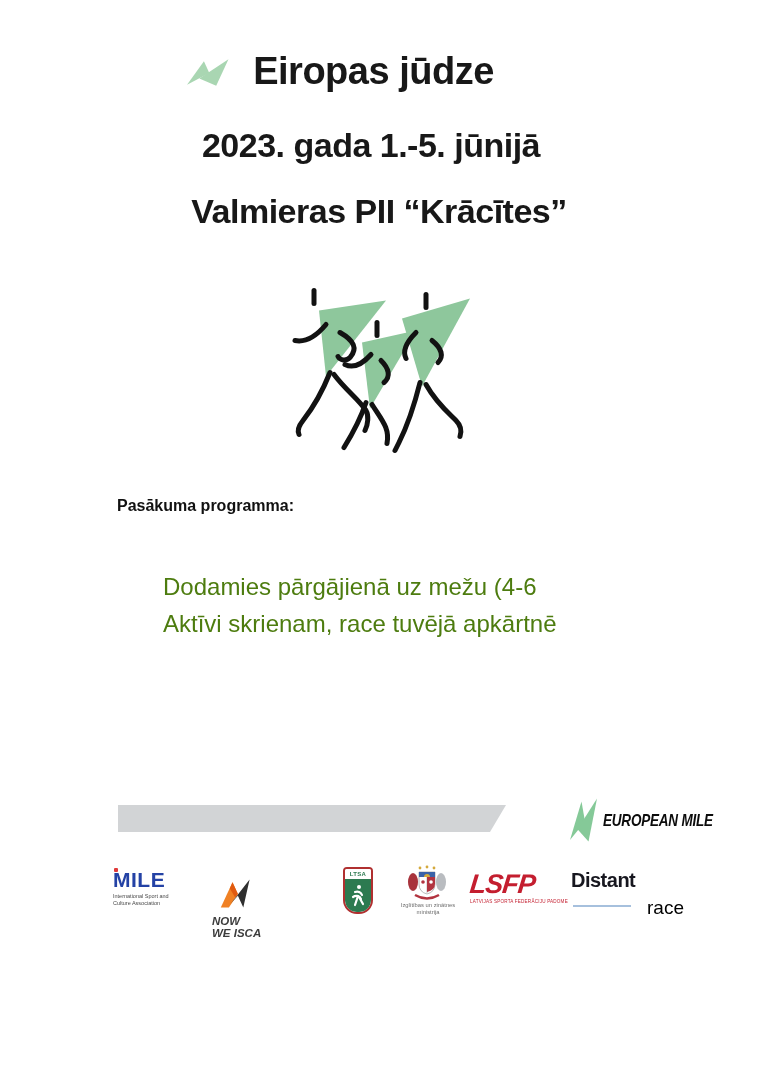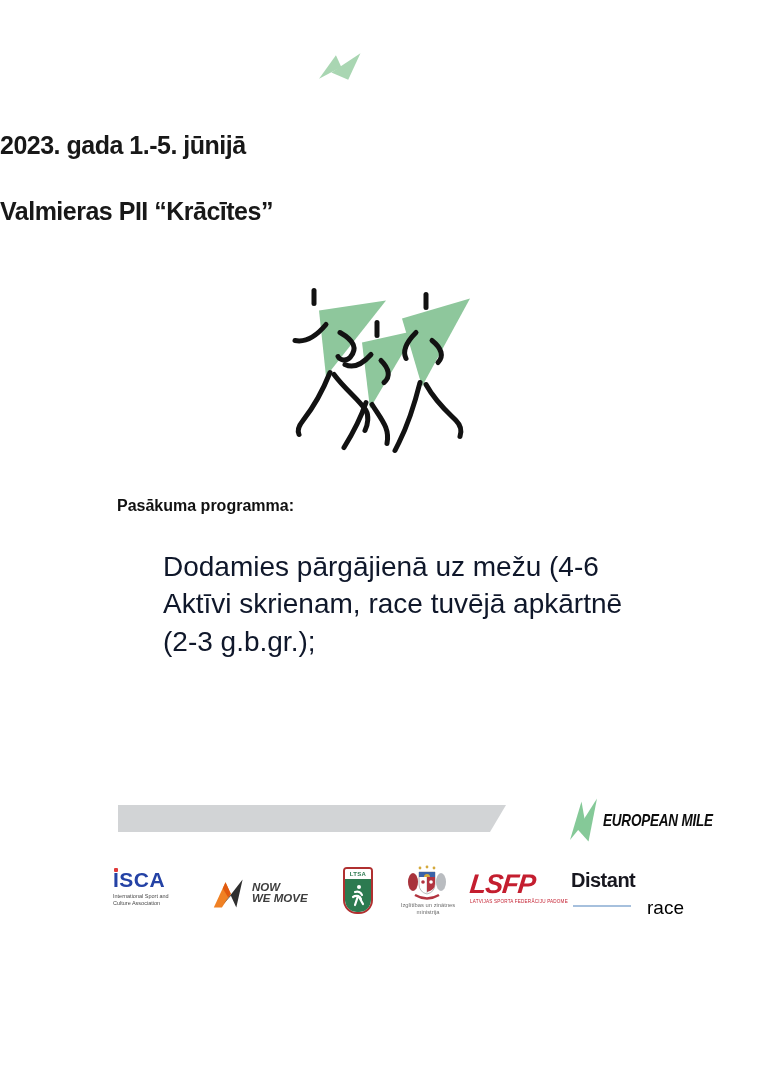--- a/index.html
+++ b/index.html
@@ -3,52 +3,52 @@
 <meta charset="utf-8">
 <style>
   html,body{margin:0;padding:0;}
   body{
     width:768px;height:1086px;background:#ffffff;position:relative;
     font-family:"Liberation Sans", sans-serif;color:#1c1c1c;overflow:hidden;
   }
   .abs{position:absolute;}
 
   
-  .title-line{position:absolute;left:0;width:768px;
-    font-weight:700;font-size:25px;line-height:42px;letter-spacing:-0.5px;color:#181818;}
+  .title-line{position:absolute;left:0;width:768px;text-align:center;
+    font-weight:700;font-size:34px;line-height:42px;letter-spacing:-0.5px;color:#181818;}
   .title-row1{position:absolute;left:0;top:50px;width:768px;padding-right:90px;
     box-sizing:border-box;display:flex;justify-content:center;align-items:center;gap:23px;}
   .title-row1 .t{font-weight:700;font-size:38px;letter-spacing:-0.5px;color:#181818;white-space:nowrap;}
   .title-arrow{width:46px;height:32px;flex:0 0 auto;}
   .title-line.l2{top:124px;padding-right:26px;box-sizing:border-box;}
   .title-line.l3{top:190px;padding-right:10px;box-sizing:border-box;}
 
   
   .runners{left:274px;top:283px;width:200px;height:178px;}
 
   
   .prog-heading{left:117px;top:497px;font-size:16px;font-weight:700;color:#111;}
-  .prog-lines{left:163px;top:548px;width:480px;font-size:28px;line-height:37.3px;color:#0f172a;}
+  .prog-lines{left:163px;top:568px;width:480px;font-size:24px;line-height:37.3px;color:#4d7c0f;}
   .prog-lines .bold{font-weight:700;}
 
   
   .gray-bar{left:118px;top:805px;width:388px;height:27px;background:#d2d4d6;
     clip-path:polygon(0 0,100% 0,calc(100% - 16px) 100%,0 100%);}
   .em-arrow{left:568px;top:797px;width:30px;height:46px;}
   .em-text{left:603px;top:811px;font-size:13.5px;font-weight:800;font-style:italic;
     letter-spacing:-0.2px;color:#0c0c0c;white-space:nowrap;
     transform:scaleY(1.25);transform-origin:left top;}
 
   
   .isca{left:113px;top:869px;width:62px;}
   .isca-word{font-size:21px;font-weight:800;color:#2442a5;letter-spacing:0.5px;line-height:22px;position:relative;}
   .isca-dot{position:absolute;left:1px;top:-1px;width:4px;height:4px;background:#e03a3a;border-radius:1px;}
   .isca-sub{font-size:5.5px;color:#4a4a4a;line-height:6.5px;margin-top:2px;}
 
-  .nwm{left:212px;top:874px;display:flex;align-items:center;gap:4px;}
+  .nwm{left:212px;top:874px;display:flex;align-items:center;gap:4px;flex-direction:column;}
   .nwm-icon{width:36px;height:38px;}
   .nwm-text{font-size:11.5px;line-height:11.5px;font-weight:800;font-style:italic;color:#3d3d3d;letter-spacing:0;}
 
   .ltsa{left:343px;top:867px;width:30px;height:47px;background:#ffffff;
     border:2px solid #b03030;border-radius:4px 4px 14px 14px;box-sizing:border-box;
     display:flex;flex-direction:column;align-items:center;overflow:hidden;}
   .ltsa-band{width:100%;height:10px;background:#ffffff;display:flex;align-items:center;justify-content:center;}
   .ltsa-band span{font-size:6px;font-weight:700;color:#2c7a50;letter-spacing:0.3px;}
   .ltsa-body{width:100%;flex:1;background:#2c7a50;border-radius:0 0 11px 11px;
     display:flex;align-items:center;justify-content:center;}
@@ -70,20 +70,21 @@
   svg{display:block;}
 </style>
 </head>
 <body>
 
 <div class="title-row1">
   <svg class="title-arrow" viewBox="0 0 60 60" preserveAspectRatio="none">
     <polygon points="4,54 26,10 33,32" fill="#a9d6b2"></polygon>
     <polygon points="20,42 58,6 42,56" fill="#a9d6b2"></polygon>
   </svg>
+  <span class="t">Eiropas jūdze</span>
 </div>
 <div class="title-line l2">2023. gada 1.-5. jūnijā</div>
 <div class="title-line l3">Valmieras PII “Krācītes”</div>
 
 <svg class="abs runners" viewBox="0 0 200 175">
   <g fill="#8ec79c" stroke="none">
     <polygon points="45,26 112,16 52,92"></polygon>
     <polygon points="88,58 142,46 96,124"></polygon>
     <polygon points="128,34 196,14 148,102"></polygon>
   </g>
@@ -106,50 +107,49 @@
     <path d="M158,56 C168,64 170,72 164,78"></path>
     <path d="M146,98 C140,122 134,140 125,158 L121,166"></path>
     <path d="M152,100 C162,118 174,128 182,136 C186,140 188,146 186,152"></path>
   </g>
 </svg>
 
 <div class="abs prog-heading">Pasākuma programma:</div>
 <div class="abs prog-lines">
   <div>Dodamies pārgājienā uz mežu (4-6</div>
   <div>Aktīvi skrienam, race tuvējā apkārtnē</div>
-  <div>(2-3 g.b.gr.);</div>
 </div>
 
 <div class="abs gray-bar"></div>
 <svg class="abs em-arrow" viewBox="0 0 60 60" preserveAspectRatio="none">
   <polygon points="4,56 27,6 34,32" fill="#85c998"></polygon>
   <polygon points="19,42 58,2 41,58" fill="#85c998"></polygon>
 </svg>
 <div class="abs em-text">EUROPEAN MILE</div>
 
 <div class="abs isca">
   <div class="isca-word">
     <span class="isca-dot"></span>
-    <span>ISCA</span>
+    <span>MILE</span>
   </div>
   <div class="isca-sub">
     <div>International Sport and</div>
     <div>Culture Association</div>
   </div>
 </div>
 
 <div class="abs nwm">
   <svg class="nwm-icon" viewBox="0 0 40 36">
     <polygon points="2,34 15,6 21,19 11,34" fill="#f08124"></polygon>
     <polygon points="13,30 34,3 27,34 21,21" fill="#2f2f2f"></polygon>
     <polygon points="15,6 21,19 18,23 12,13" fill="#e05a10"></polygon>
   </svg>
   <div class="nwm-text">
     <div>NOW</div>
-    <div>WE MOVE</div>
+    <div>WE ISCA</div>
   </div>
 </div>
 
 <div class="abs ltsa">
   <div class="ltsa-band">
     <span>LTSA</span>
   </div>
   <div class="ltsa-body">
     <svg width="18" height="26" viewBox="0 0 18 26">
       <g fill="none" stroke="#ffffff" stroke-width="2.2" stroke-linecap="round">

